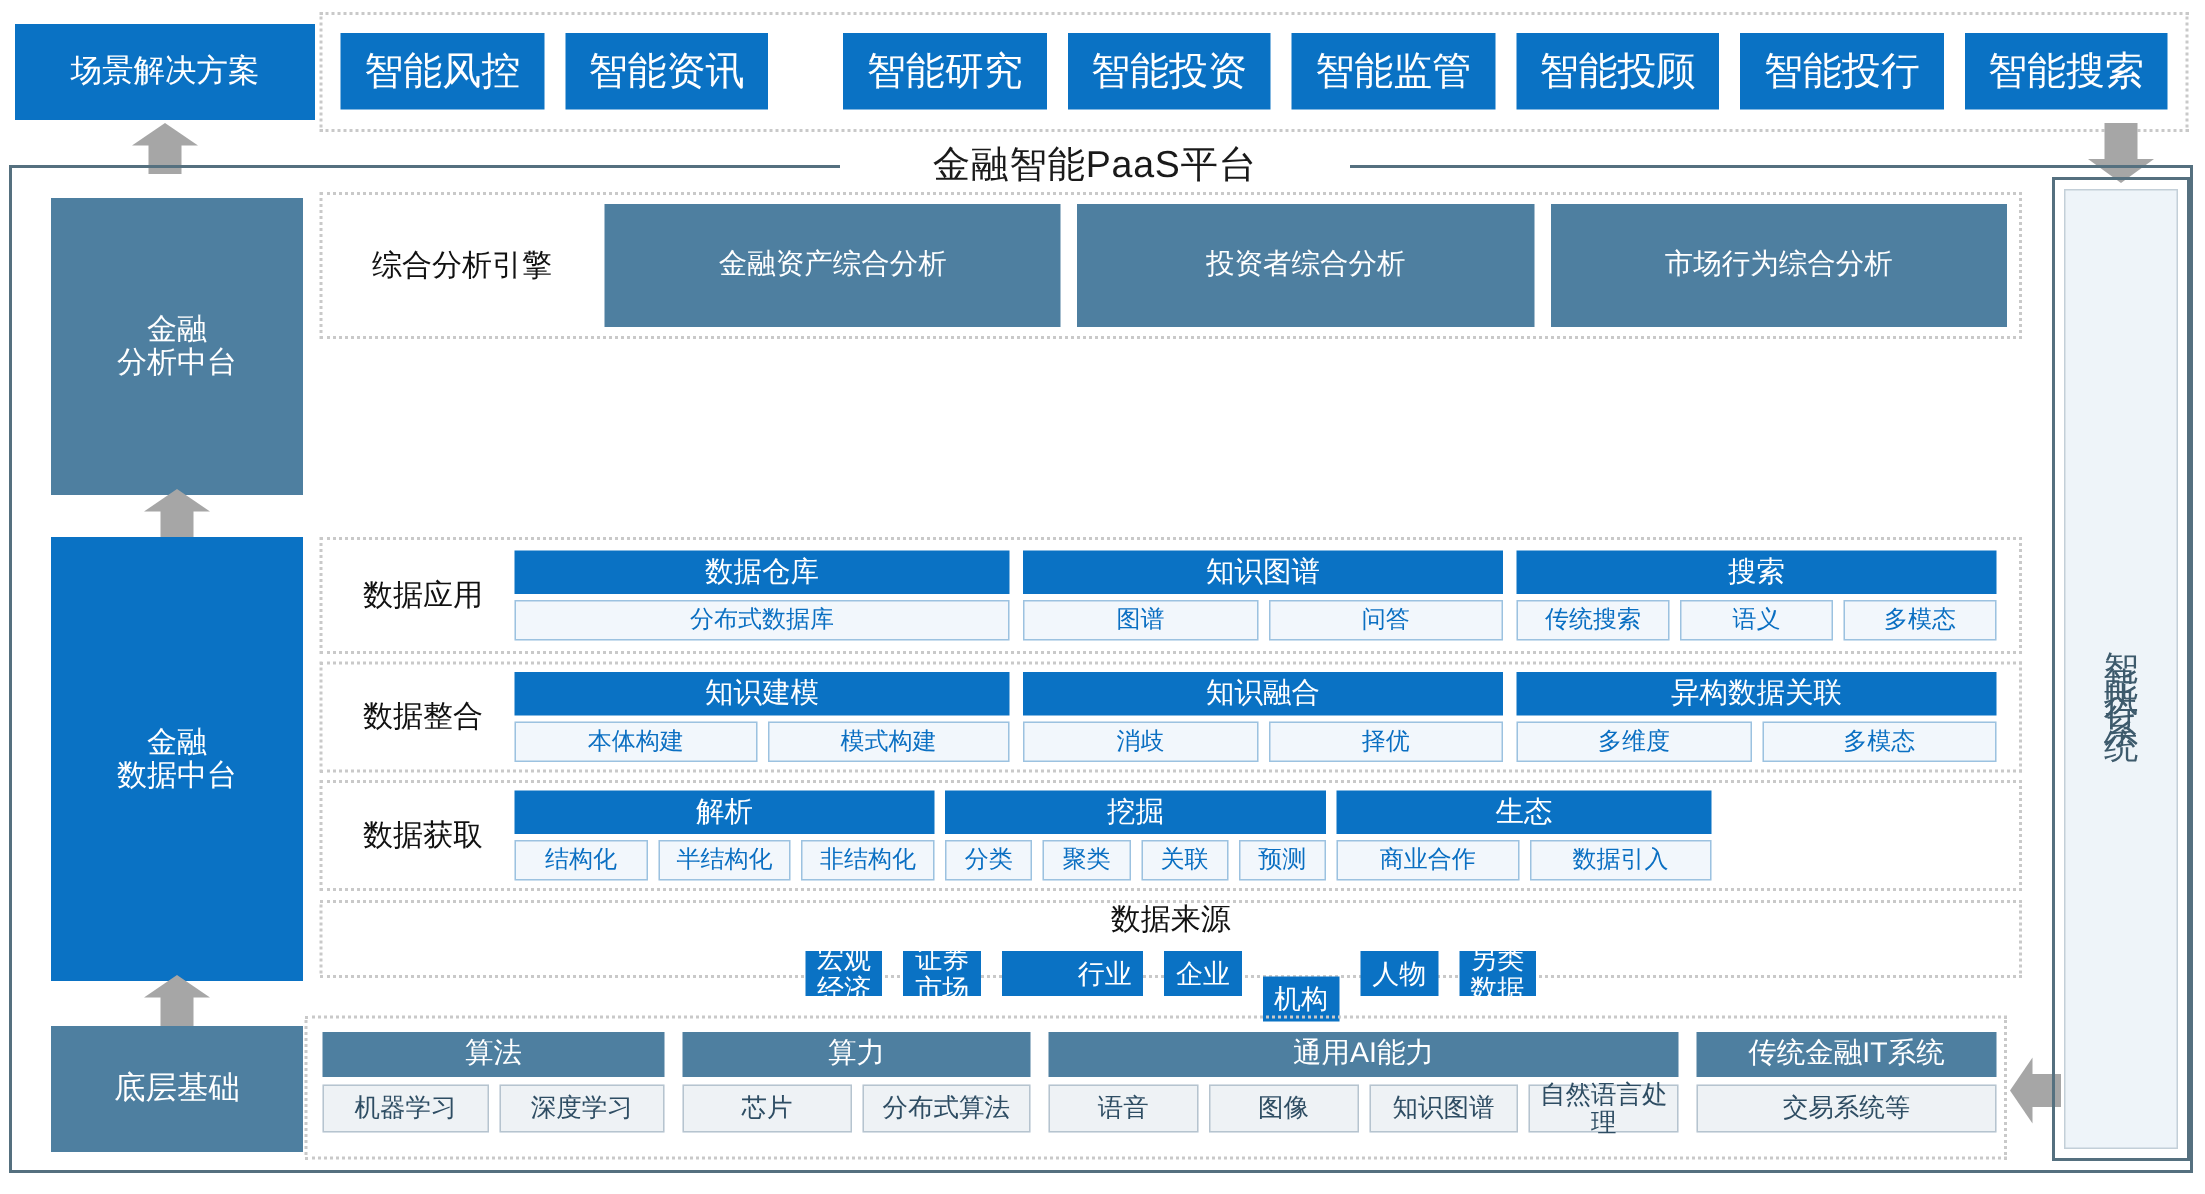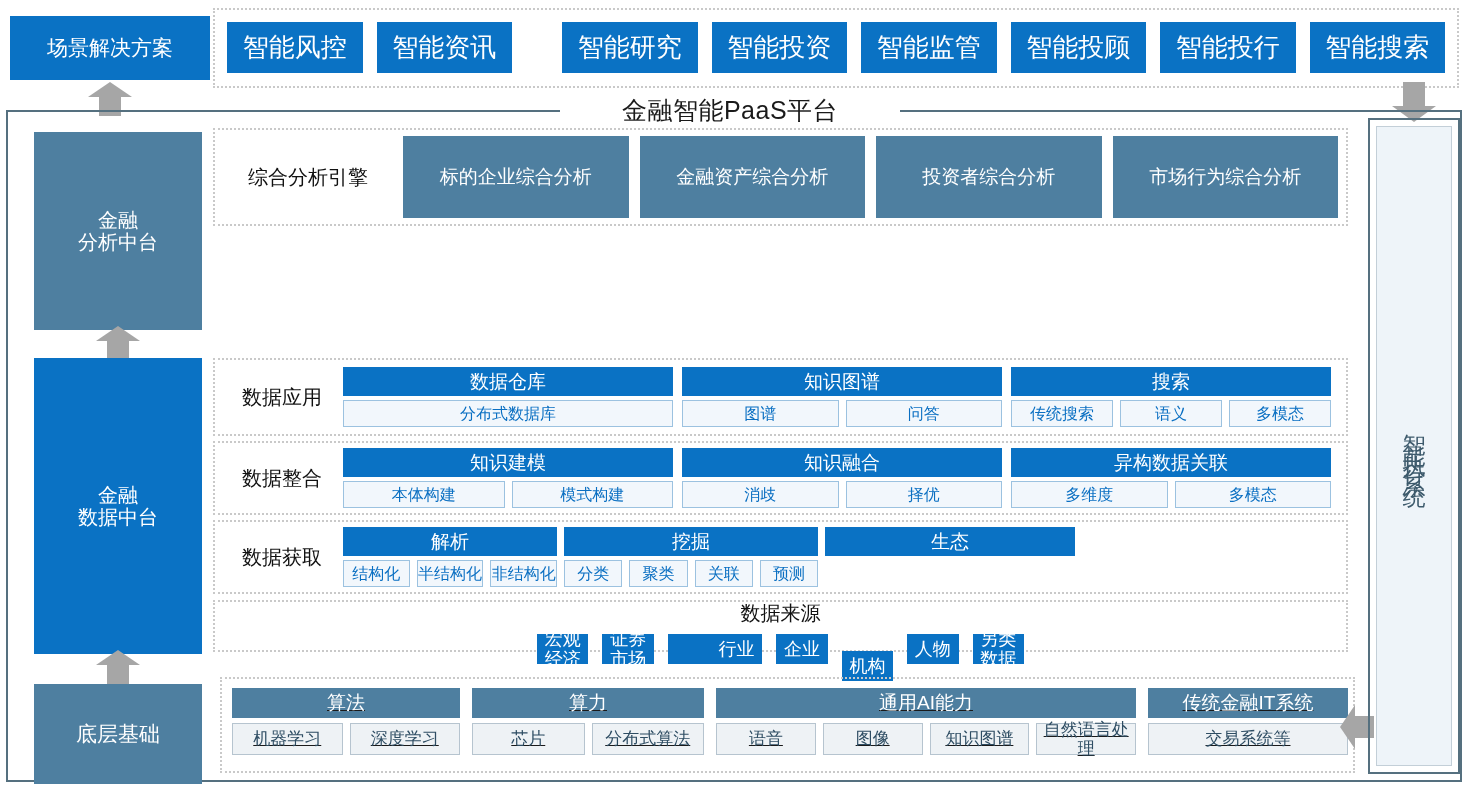--- a/index.html
+++ b/index.html
@@ -49,22 +49,22 @@
   #row-app{left:213px;top:358px;width:1135px;height:78px;}
   #row-merge{left:213px;top:441px;width:1135px;height:74px;}
   #row-acq{left:213px;top:520px;width:1135px;height:74px;}
   #row-src{left:213px;top:600px;width:1135px;height:52px;}
   .grp-head{height:29px;font-size:19px;}
   .grp-body{display:flex;gap:7px;margin-top:4px;height:27px;}
   .grp-body>div{flex:1;font-size:16px;}
   .src-chip{height:30px;font-size:18px;}
 
   
-  #found-label{left:34px;top:684px;width:168px;height:100px;font-size:21px;}
-  #row-found{left:220px;top:677px;width:1135px;height:96px;text-decoration:underline;}
+  #found-label{left:34px;top:684px;width:168px;height:84px;font-size:21px;}
+  #row-found{left:203px;top:677px;width:1135px;height:96px;}
   .f-head{height:30px;font-size:19px;}
   .f-body{display:flex;gap:7px;margin-top:5px;height:32px;}
   .f-body>div{flex:1;font-size:17px;}
 
   
   #exec-outer{left:1368px;top:118px;width:92px;height:656px;border:2px solid #55707f;}
   #exec-col{left:1376px;top:126px;width:76px;height:640px;background:#eef4f9;border:1px solid #c3cfd8;
             display:flex;align-items:center;justify-content:center;}
   #exec-col span{writing-mode:vertical-rl;font-size:23px;color:#3d5a6c;letter-spacing:10px;line-height:1;}
 
@@ -141,23 +141,20 @@
       <div>金融</div>
       <div>分析中台</div>
     </div>
   </div>
 
   <div class="abs dotted" id="row-integ">
     <div style="display:flex;align-items:center;height:100%;padding:0 8px;gap:10px;">
       <div class="ctr rowlabel" style="width:170px;flex:none;">综合分析引擎</div>
       <div class="engine-strip" style="display:flex;gap:11px;flex:1;">
           <div class="ctr slate engine" style="flex: 1 1 0%;">
-            <span>标的企业综合分析</span>
-          </div>
-          <div class="ctr slate engine" style="flex: 1 1 0%;">
             <span>金融资产综合分析</span>
           </div>
           <div class="ctr slate engine" style="flex: 1 1 0%;">
             <span>投资者综合分析</span>
           </div>
           <div class="ctr slate engine" style="flex: 1 1 0%;">
             <span>市场行为综合分析</span>
           </div>
         </div>
     </div>
@@ -267,21 +264,21 @@
             </div>
           </div>
         </div>
     </div>
   </div>
 
   <div class="abs dotted" id="row-acq">
     <div style="display:flex;align-items:center;height:100%;padding:0 6px;">
       <div class="ctr rowlabel" style="width:122px;flex:none;">数据获取</div>
       <div class="grp-strip" style="display:flex;gap:7px;flex:1;">
-          <div style="width: 214px; flex: 0 0 auto; border-radius: 19px;">
+          <div style="width: 280px; flex: 0 0 auto; border-radius: 19px;">
             <div class="ctr blue grp-head">
               <span>解析</span>
             </div>
             <div class="grp-body">
               <div class="ctr lightcell">
                 <span>结构化</span>
               </div>
               <div class="ctr lightcell">
                 <span>半结构化</span>
               </div>
@@ -305,20 +302,28 @@
                 <span>关联</span>
               </div>
               <div class="ctr lightcell">
                 <span>预测</span>
               </div>
             </div>
           </div>
           <div style="width: 250px; flex: 0 0 auto;">
             <div class="ctr blue grp-head">
               <span>生态</span>
+            </div>
+            <div class="grp-body">
+              <div class="ctr lightcell">
+                <span>商业合作</span>
+              </div>
+              <div class="ctr lightcell">
+                <span>数据引入</span>
+              </div>
             </div>
           </div>
         </div>
     </div>
   </div>
 
   <div class="abs dotted" id="row-src">
     <div style="display:flex;align-items:center;height:100%;padding:0 6px;gap:10px;flex-direction:column;">
       <div class="ctr rowlabel" style="width:116px;flex:none;">数据来源</div>
       <div id="src-chips" style="display:flex;gap:14px;flex:1;">

